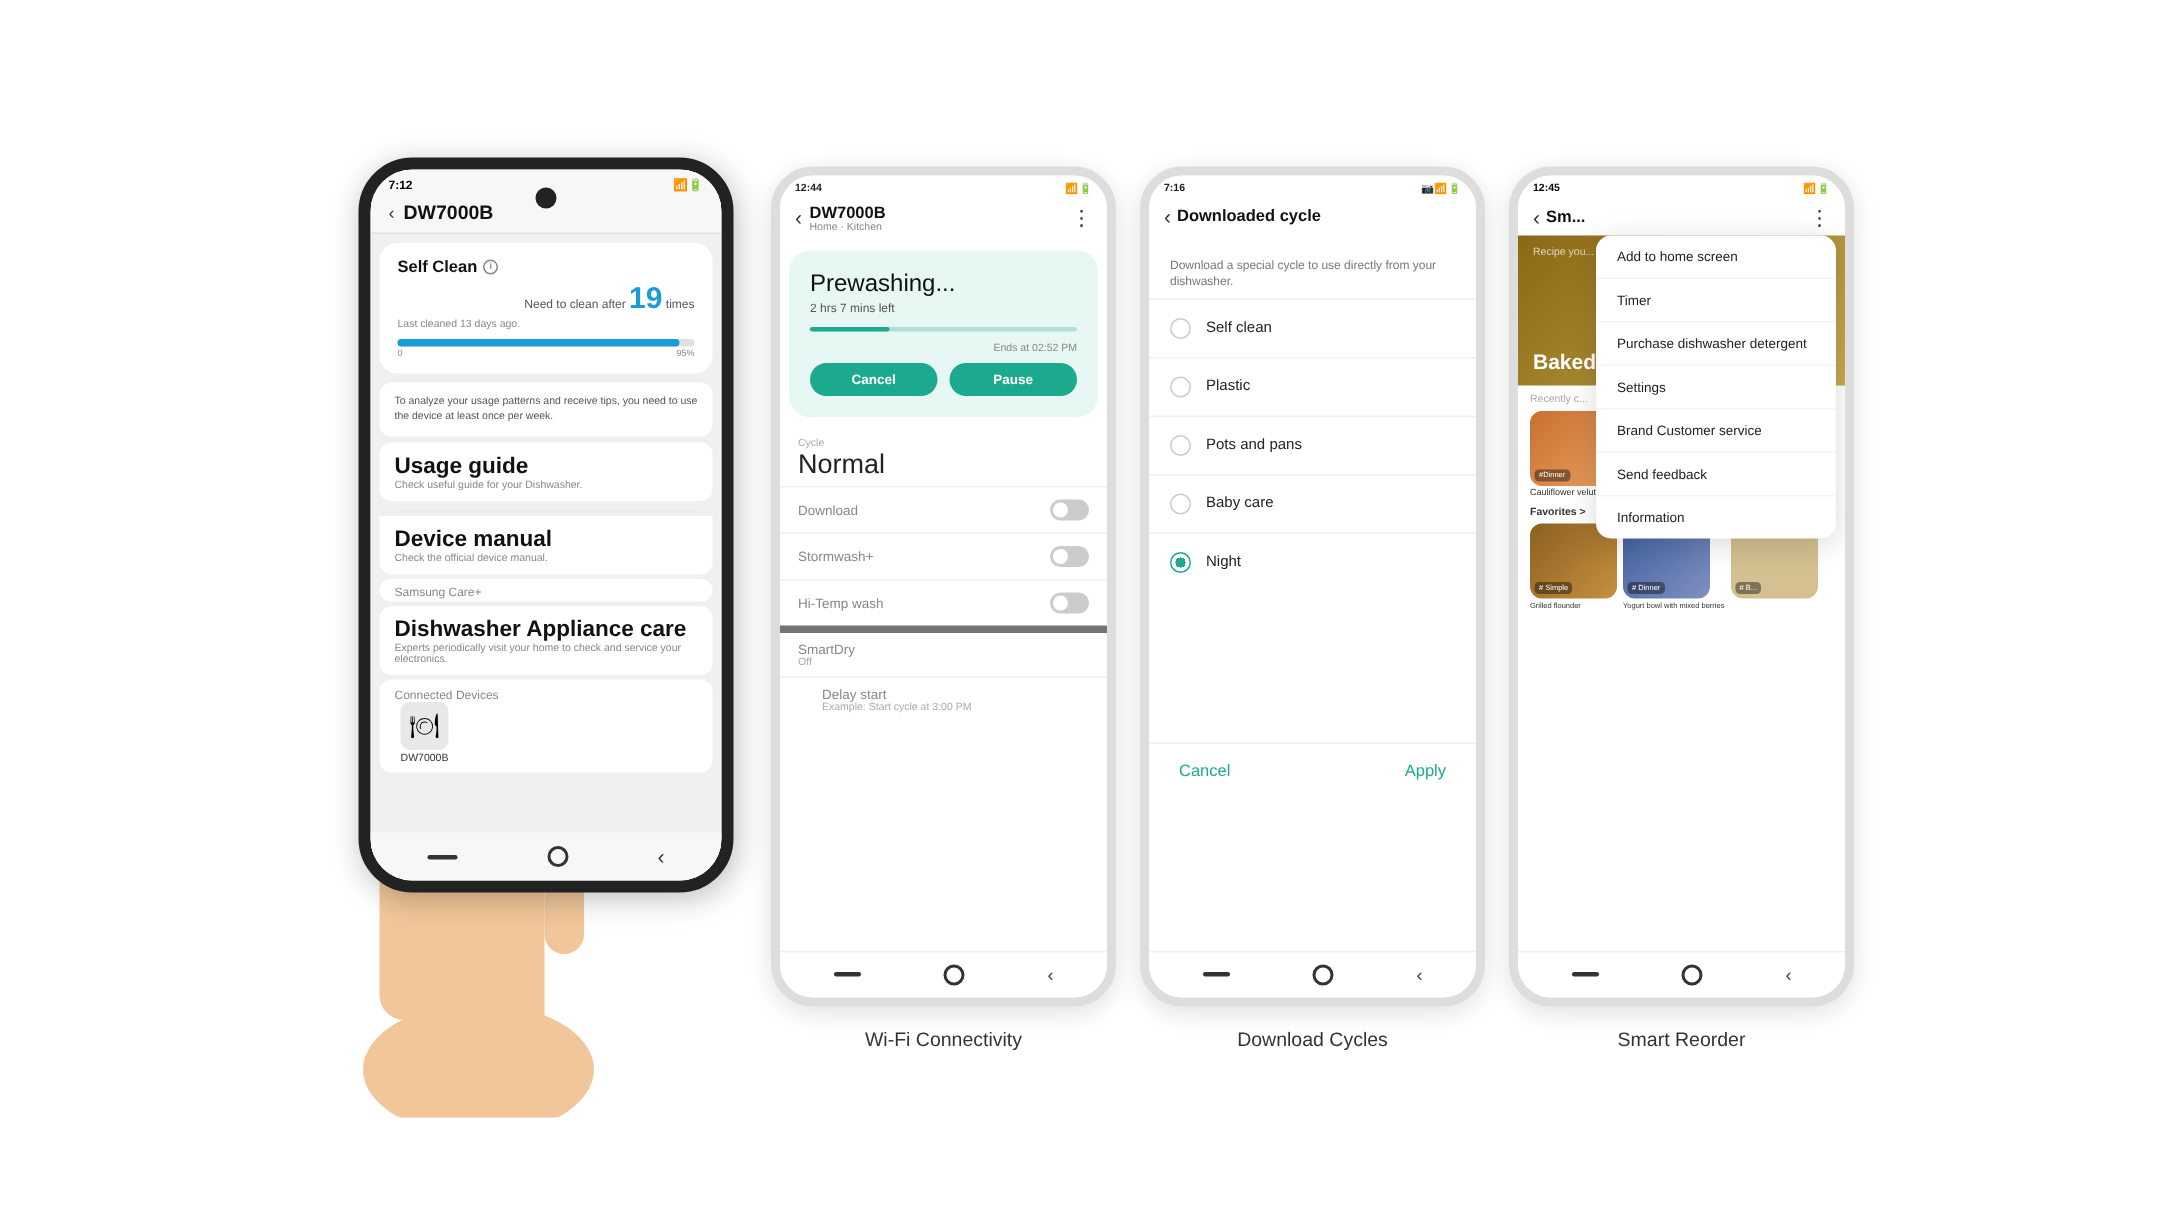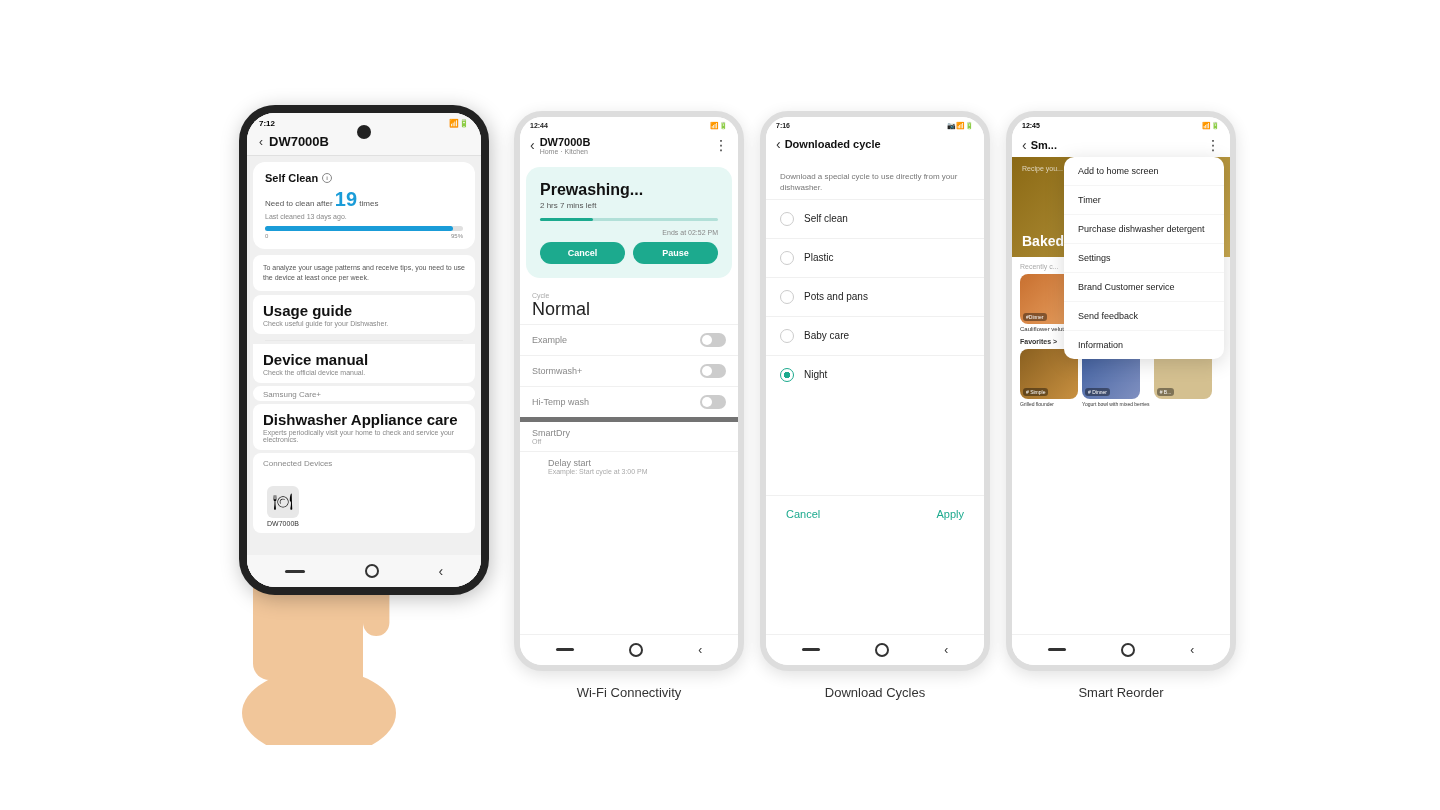--- a/index.html
+++ b/index.html
@@ -137,20 +137,21 @@
       align-items: center;
       justify-content: center;
       font-size: 6px;
       color: #888;
     }
 
     .clean-need {
       font-size: 8px;
       color: #555;
       margin-top: 4px;
+      text-align: right;
     }
 
     .clean-number {
       font-size: 20px;
       font-weight: 700;
       color: #1a9cd8;
     }
 
     .last-cleaned {
       font-size: 7px;
@@ -231,21 +232,21 @@
     .connected-section {
       background: #fff;
       margin: 0 6px 4px;
       border-radius: 8px;
       padding: 6px 10px;
     }
 
     .connected-title {
       font-size: 8px;
       color: #888;
-      margin-bottom: 18px;
+      margin-bottom: 0;
     }
 
     .device-icon-box {
       width: 32px;
       height: 32px;
       background: #e8e8e8;
       border-radius: 6px;
       display: flex;
       align-items: center;
       justify-content: center;
@@ -370,21 +371,21 @@
     .wifi-prewash-card {
       background: #e6f7f4;
       margin: 6px;
       border-radius: 14px;
       padding: 14px;
       flex-shrink: 0;
     }
 
     .prewash-title {
       font-size: 16px;
-      font-weight: 700;
+      font-weight: 400;
       color: #111;
     }
 
     .prewash-time {
       font-size: 8px;
       color: #555;
       margin-top: 2px;
     }
 
     .prewash-progress {
@@ -856,21 +857,21 @@
             <div class="btn-pause">Pause</div>
           </div>
         </div>
 
         <div class="cycle-section">
           <div class="cycle-label">Cycle</div>
           <div class="cycle-value">Normal</div>
         </div>
 
         <div class="toggle-row">
-          <span class="toggle-label">Example</span>
+          <span class="toggle-label">Download</span>
           <div class="toggle-off"></div>
         </div>
         <div class="toggle-row">
           <span class="toggle-label">Stormwash+</span>
           <div class="toggle-off"></div>
         </div>
         <div class="toggle-row">
           <span class="toggle-label">Hi-Temp wash</span>
           <div class="toggle-off"></div>
         </div>

